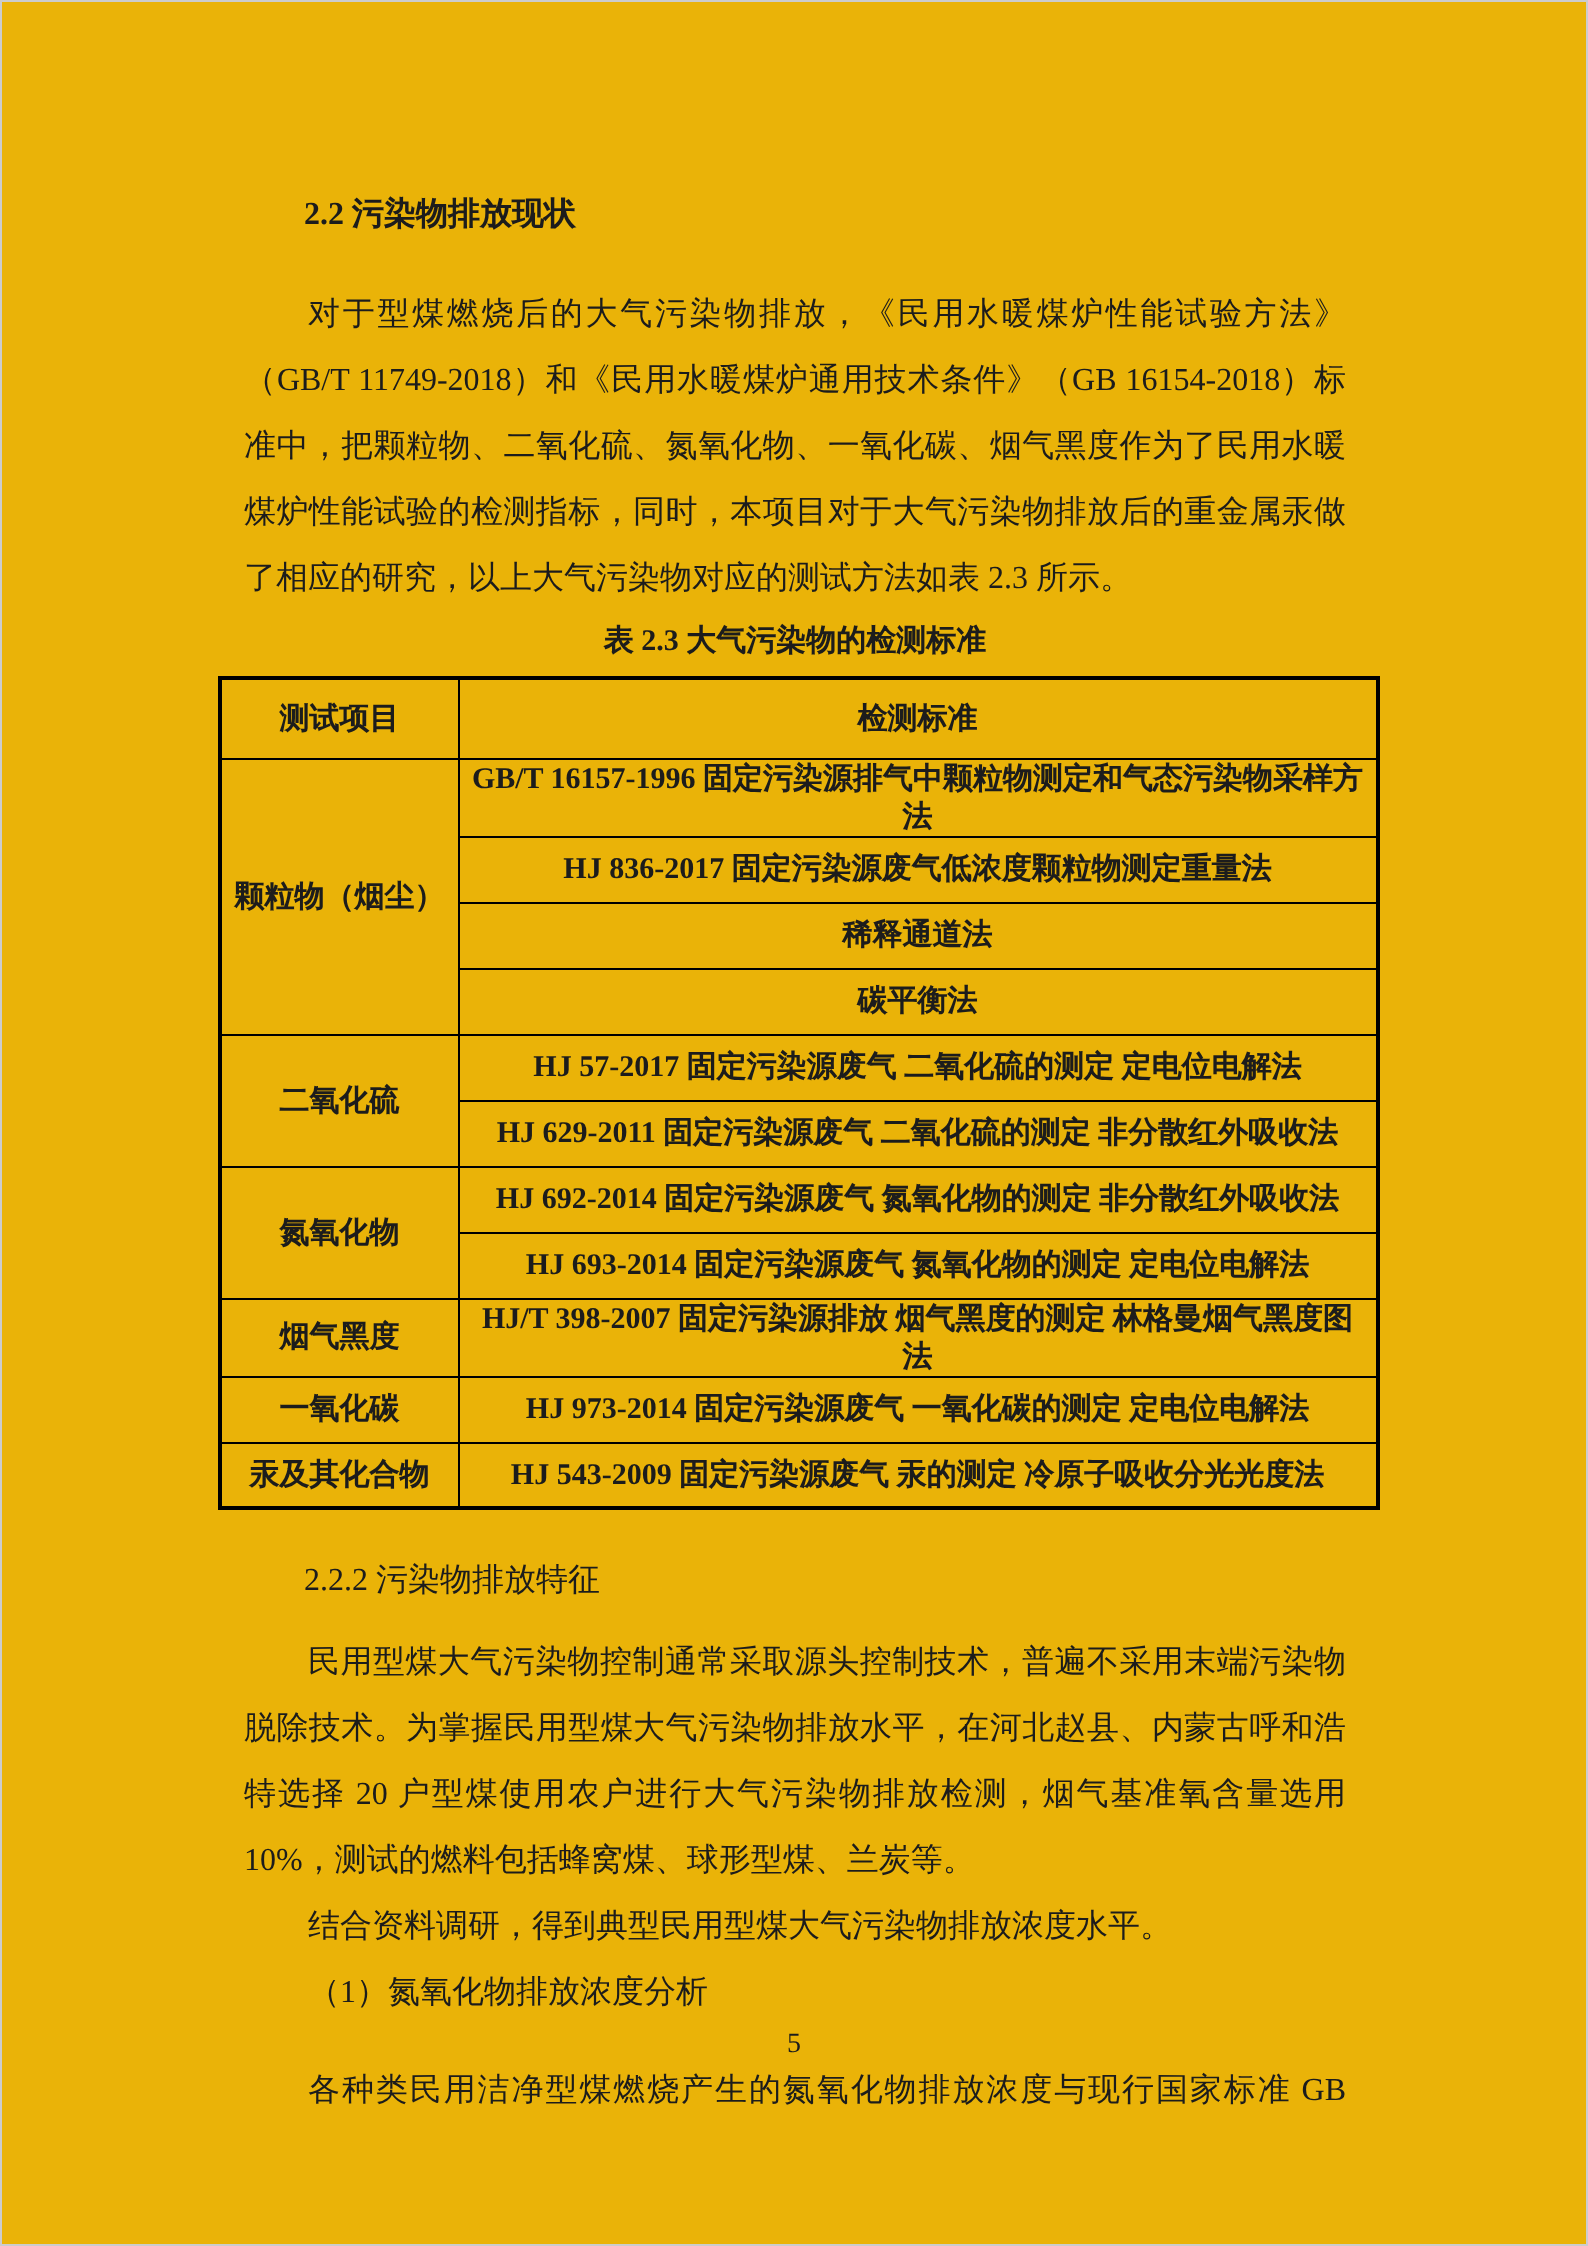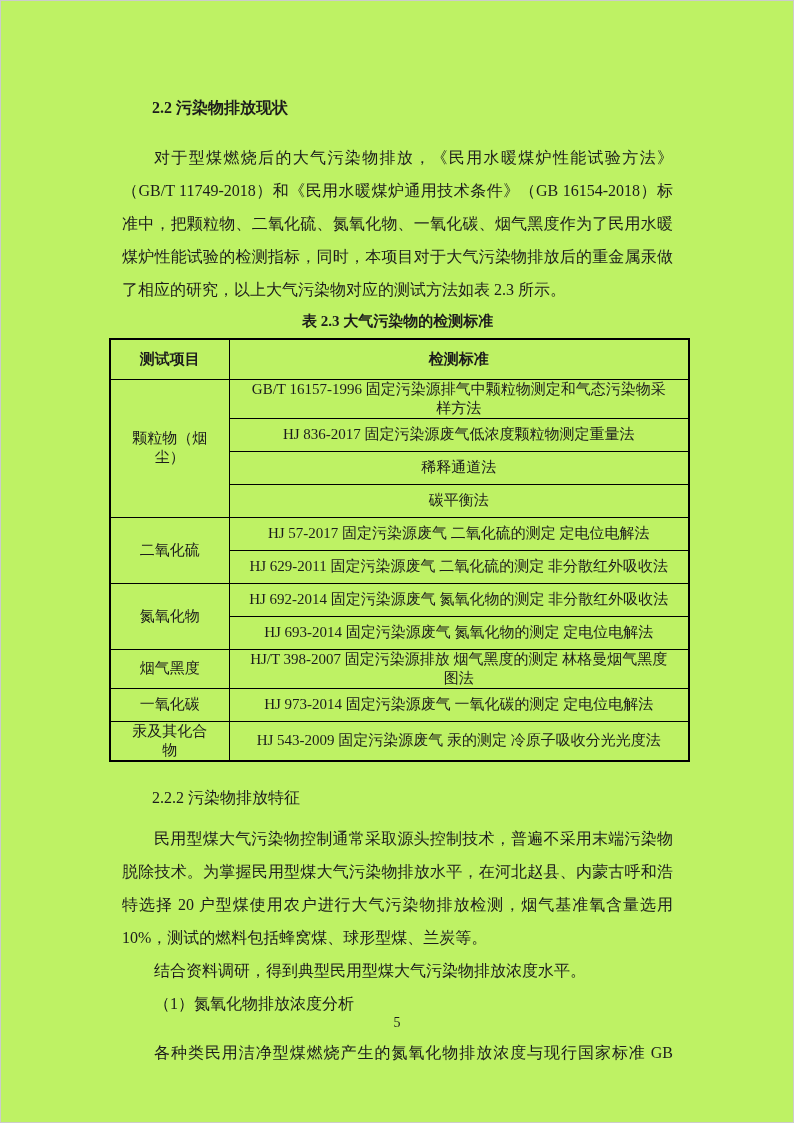--- a/index.html
+++ b/index.html
@@ -6,21 +6,21 @@
   html, body { background: #ffffff; }
   body {
     width: 794px; height: 1123px;
     font-family: "Liberation Serif", "DejaVu Serif", serif;
     color: #1c1c1c;
     position: relative;
     overflow: hidden;
   }
   .page {
     width: 794px; height: 1123px;
-    background: #bef264;
+    background: #eab308;
     border: 1px solid #cccccc;
     position: relative;
   }
   .content {
     padding: 96px 120px 0 121px;
   }
   .h-sec {
     font-size: 16px; font-weight: bold;
     line-height: 22px;
     margin: 0 0 22px 30px;
@@ -49,24 +49,24 @@
     width: 579px;
     margin-left: -13px;
     border: 2px solid #000000;
     table-layout: fixed;
   }
   table.std-table th, table.std-table td {
     border: 1px solid #000000;
     font-size: 15px;
     text-align: center;
     vertical-align: middle;
-    padding: 0 16px;
+    padding: 0 4px;
   }
   table.std-table th { height: 40px; font-weight: bold; }
-  table.std-table td { height: 33px; font-weight: normal; }
+  table.std-table td { height: 33px; font-weight: bold; }
   col.c-item { width: 119px; }
   col.c-std  { width: 460px; }
   .after-table { margin-top: 25px; }
   .page-number {
     position: absolute;
     top: 1012px; left: 0; right: 0;
     text-align: center;
     font-size: 14px;
     line-height: 20px;
   }

